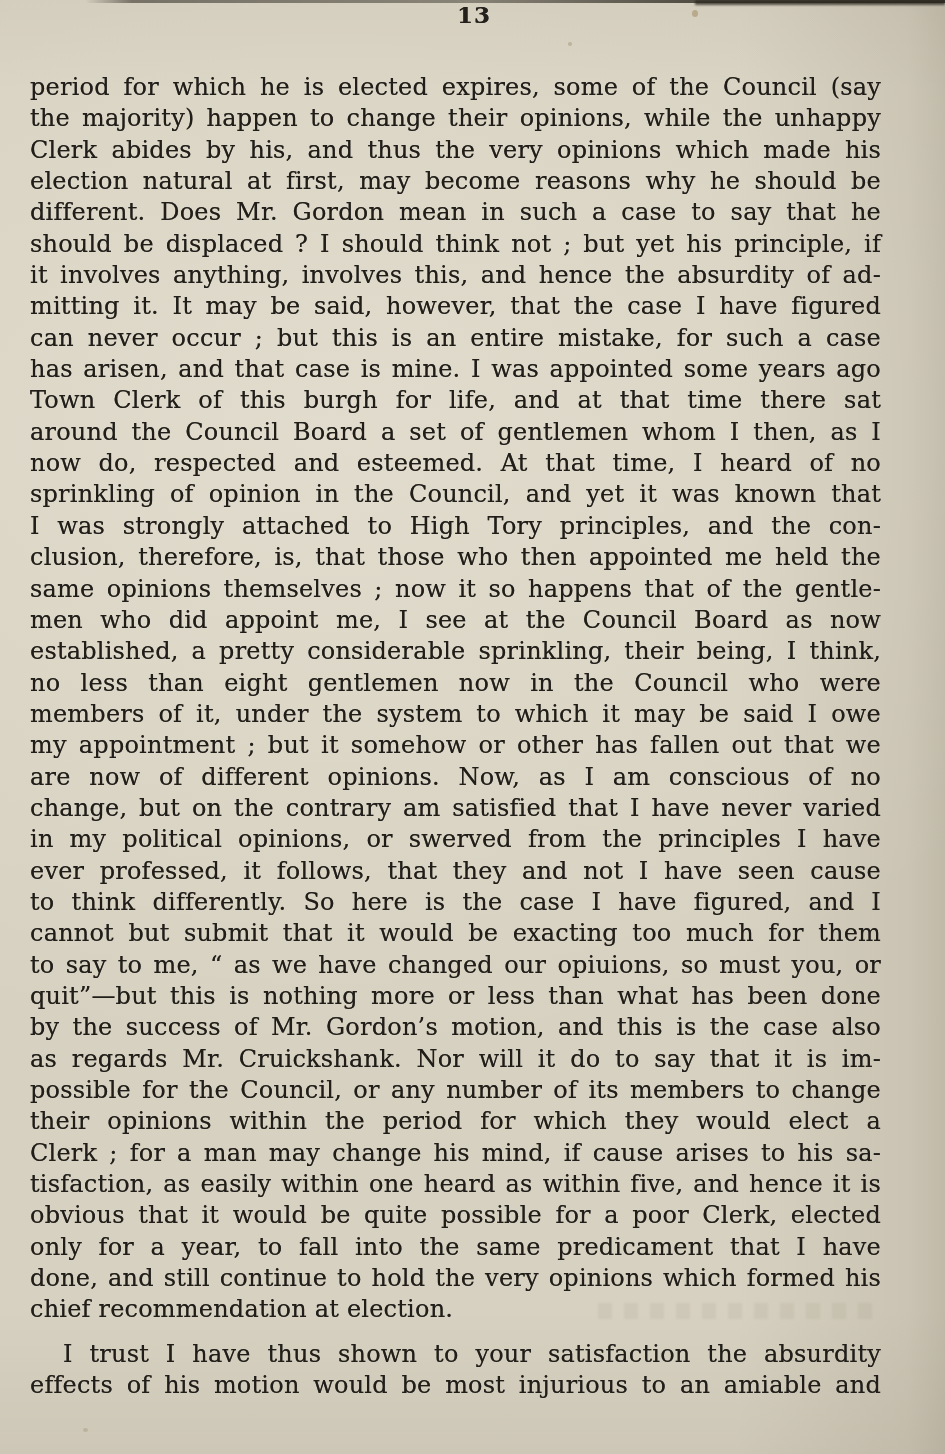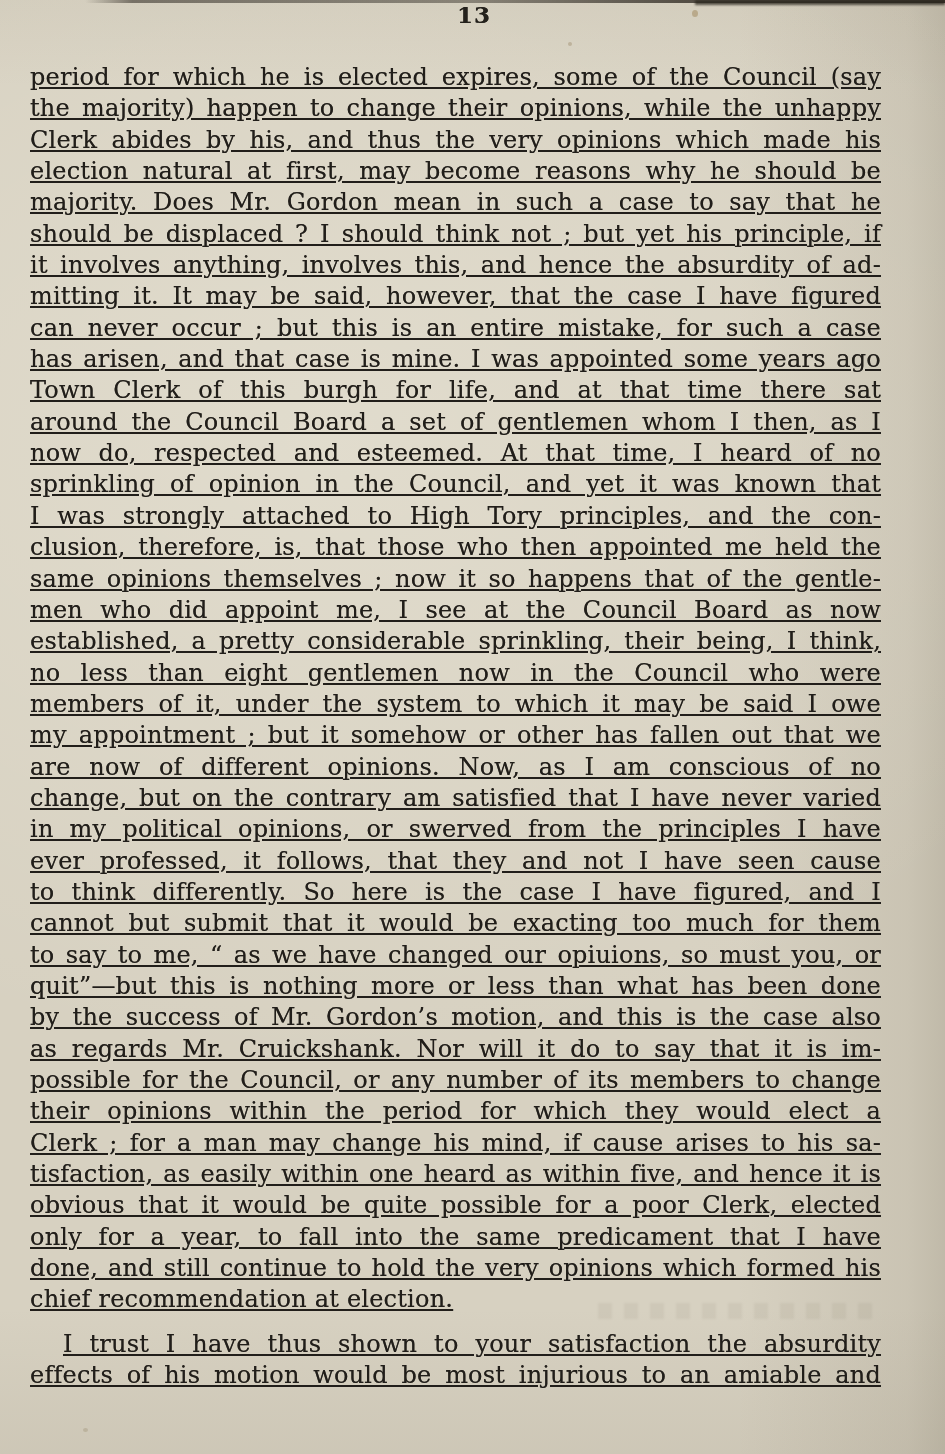--- a/index.html
+++ b/index.html
@@ -46,24 +46,23 @@
     text-align: center;
     font-size: 23px;
     font-weight: bold;
     letter-spacing: 1px;
     color: #24211c;
     text-shadow: 0 0 0.5px rgba(30,27,22,0.7);
     margin-left: 24px;
   }
   .text-block {
     position: absolute;
-    top: 62px;
+    top: 72px;
     left: 30px;
     width: 851px;
-    text-decoration: underline;
   }
   .line {
     height: 31.35px;
     line-height: 31.35px;
     font-size: 24px;
     letter-spacing: 0.2px;
     text-align: justify;
     text-align-last: justify;
     -moz-text-align-last: justify;
     white-space: normal;
@@ -105,21 +104,21 @@
   <div class="top-edge"></div>
   <div class="top-edge-right"></div>
 
   <div class="page-number">13</div>
 
   <div class="text-block">
     <div class="line">period for which he is elected expires, some of the Council (say</div>
     <div class="line">the majority) happen to change their opinions, while the unhappy</div>
     <div class="line">Clerk abides by his, and thus the very opinions which made his</div>
     <div class="line">election natural at first, may become reasons why he should be</div>
-    <div class="line">majority.  Does Mr. Gordon mean in such a case to say that he</div>
+    <div class="line">different.  Does Mr. Gordon mean in such a case to say that he</div>
     <div class="line">should be displaced ?  I should think not ; but yet his principle, if</div>
     <div class="line">it involves anything, involves this, and hence the absurdity of ad-</div>
     <div class="line">mitting it.  It may be said, however, that the case I have figured</div>
     <div class="line">can never occur ; but this is an entire mistake, for such a case</div>
     <div class="line">has arisen, and that case is mine.  I was appointed some years ago</div>
     <div class="line">Town Clerk of this burgh for life, and at that time there sat</div>
     <div class="line">around the Council Board a set of gentlemen whom I then, as I</div>
     <div class="line">now do, respected and esteemed.  At that time, I heard of no</div>
     <div class="line">sprinkling of opinion in the Council, and yet it was known that</div>
     <div class="line">I was strongly attached to High Tory principles, and the con-</div>

